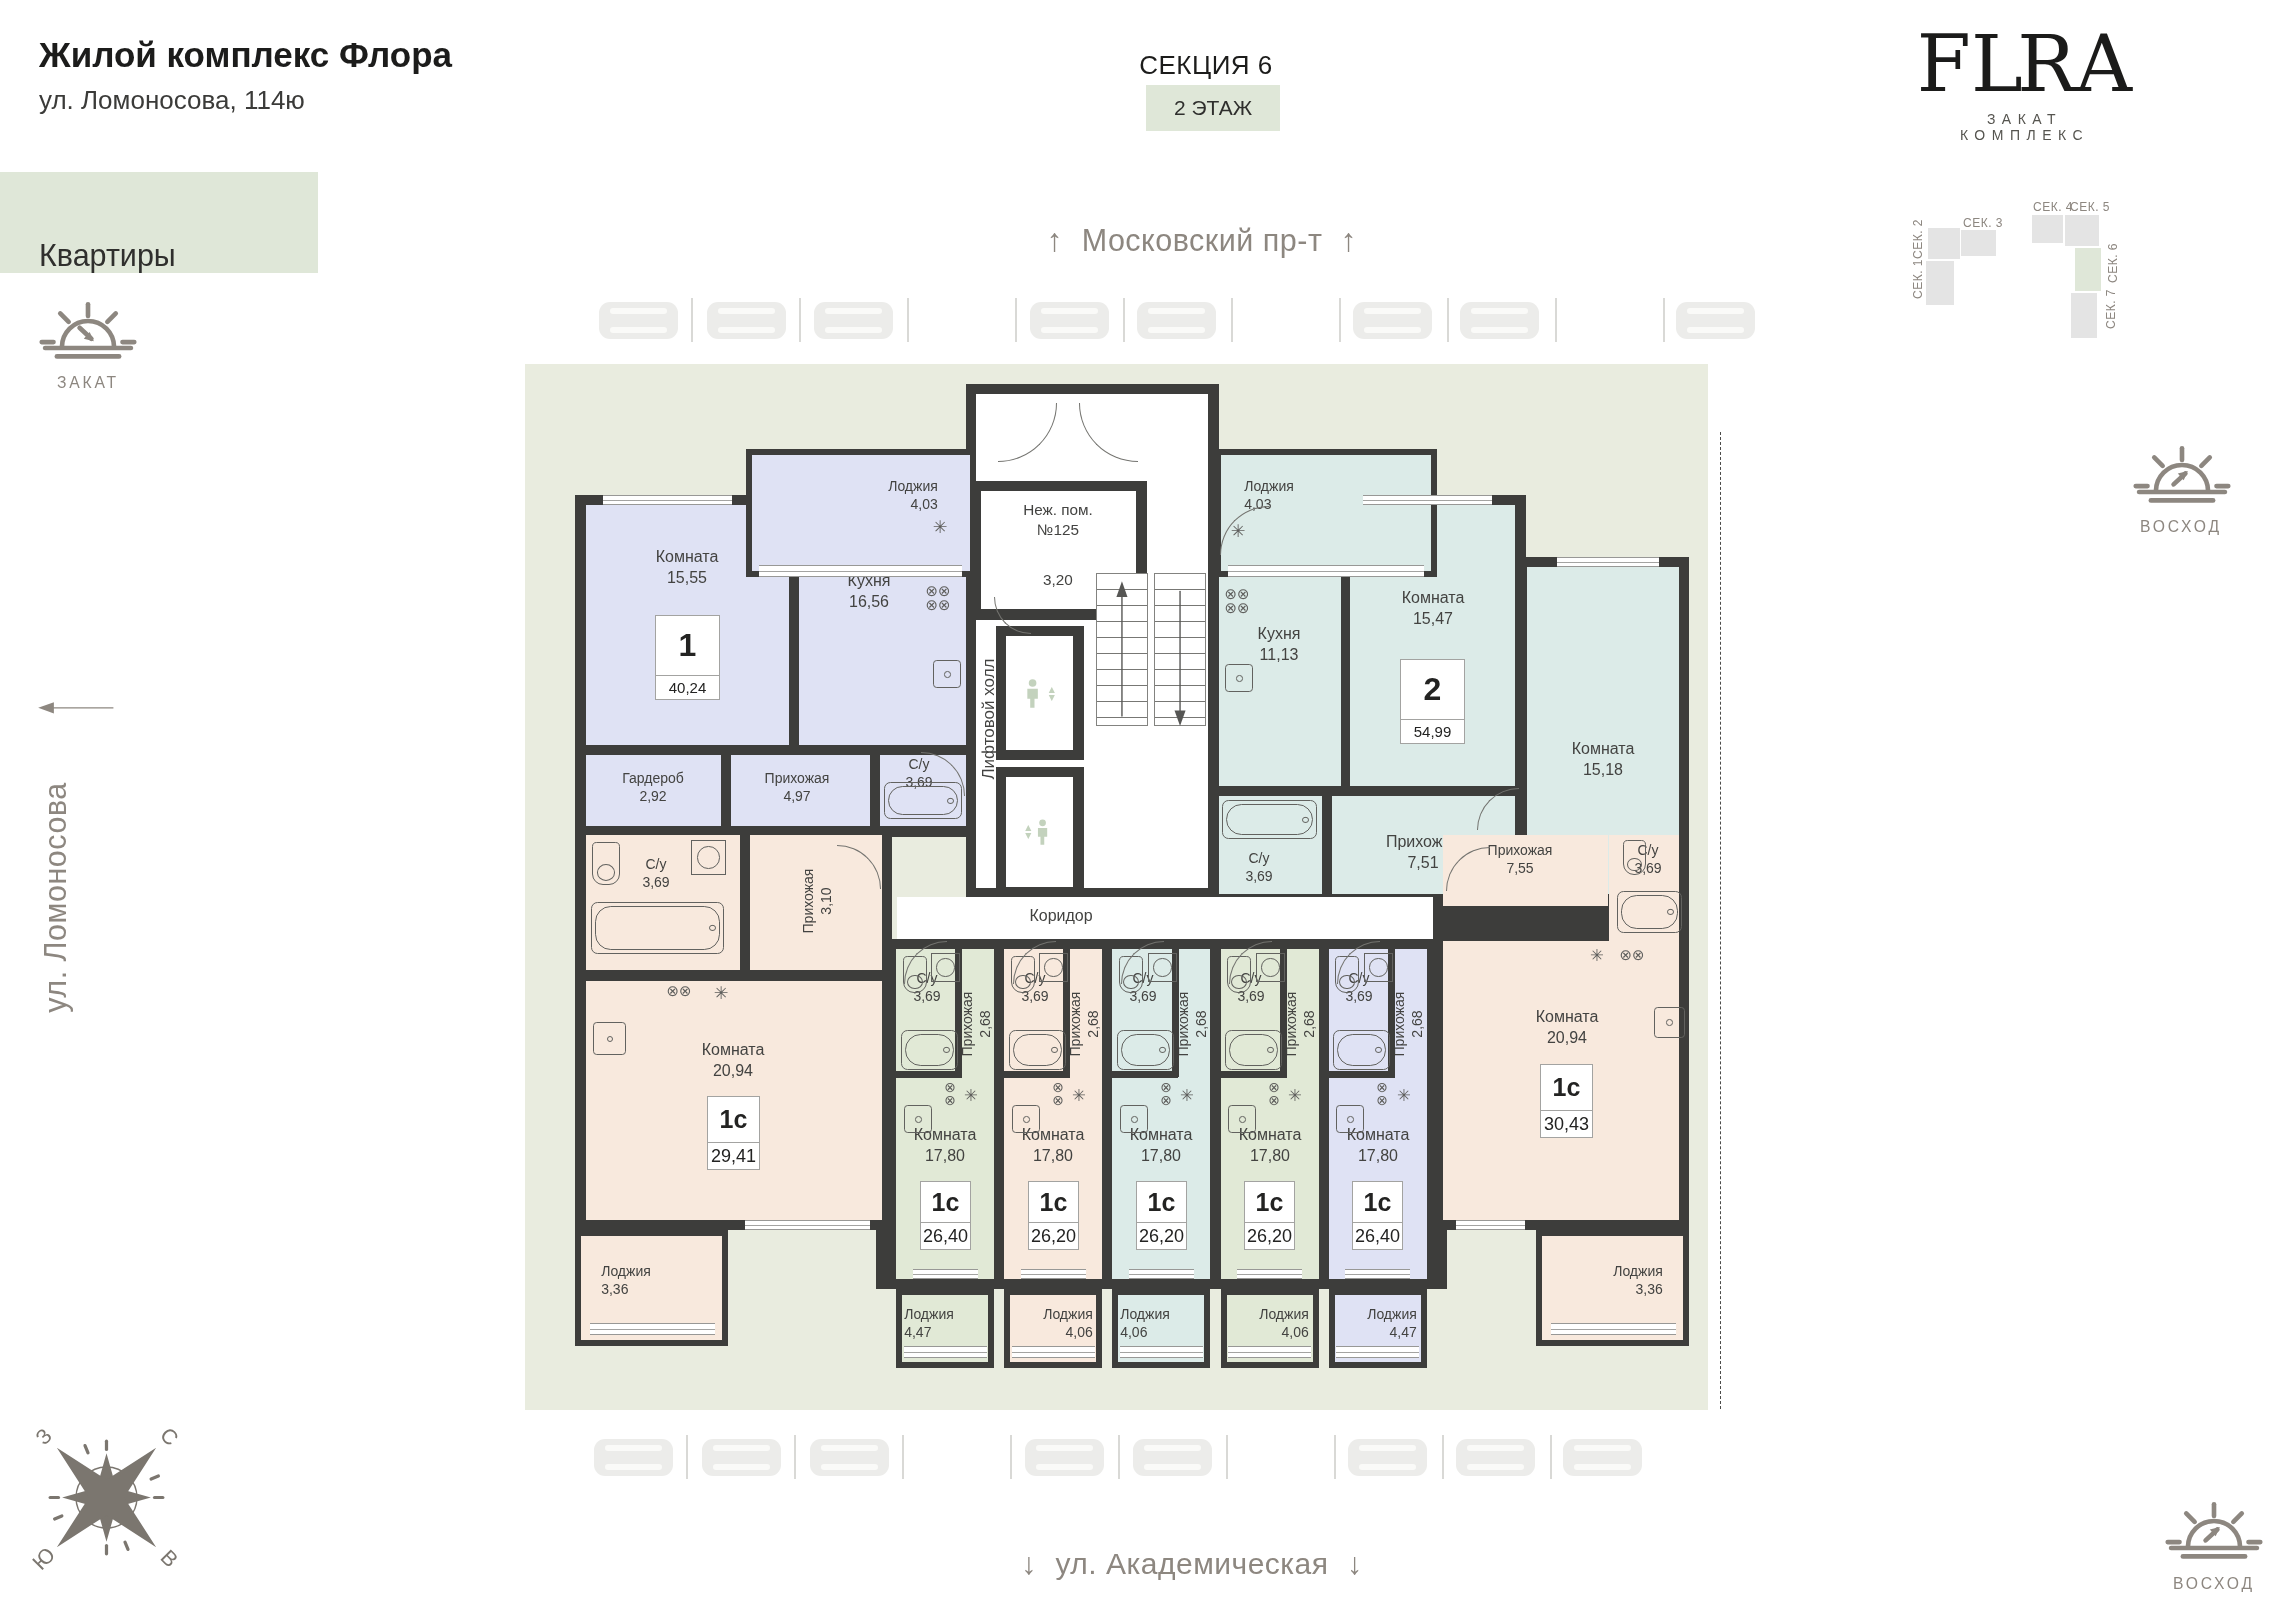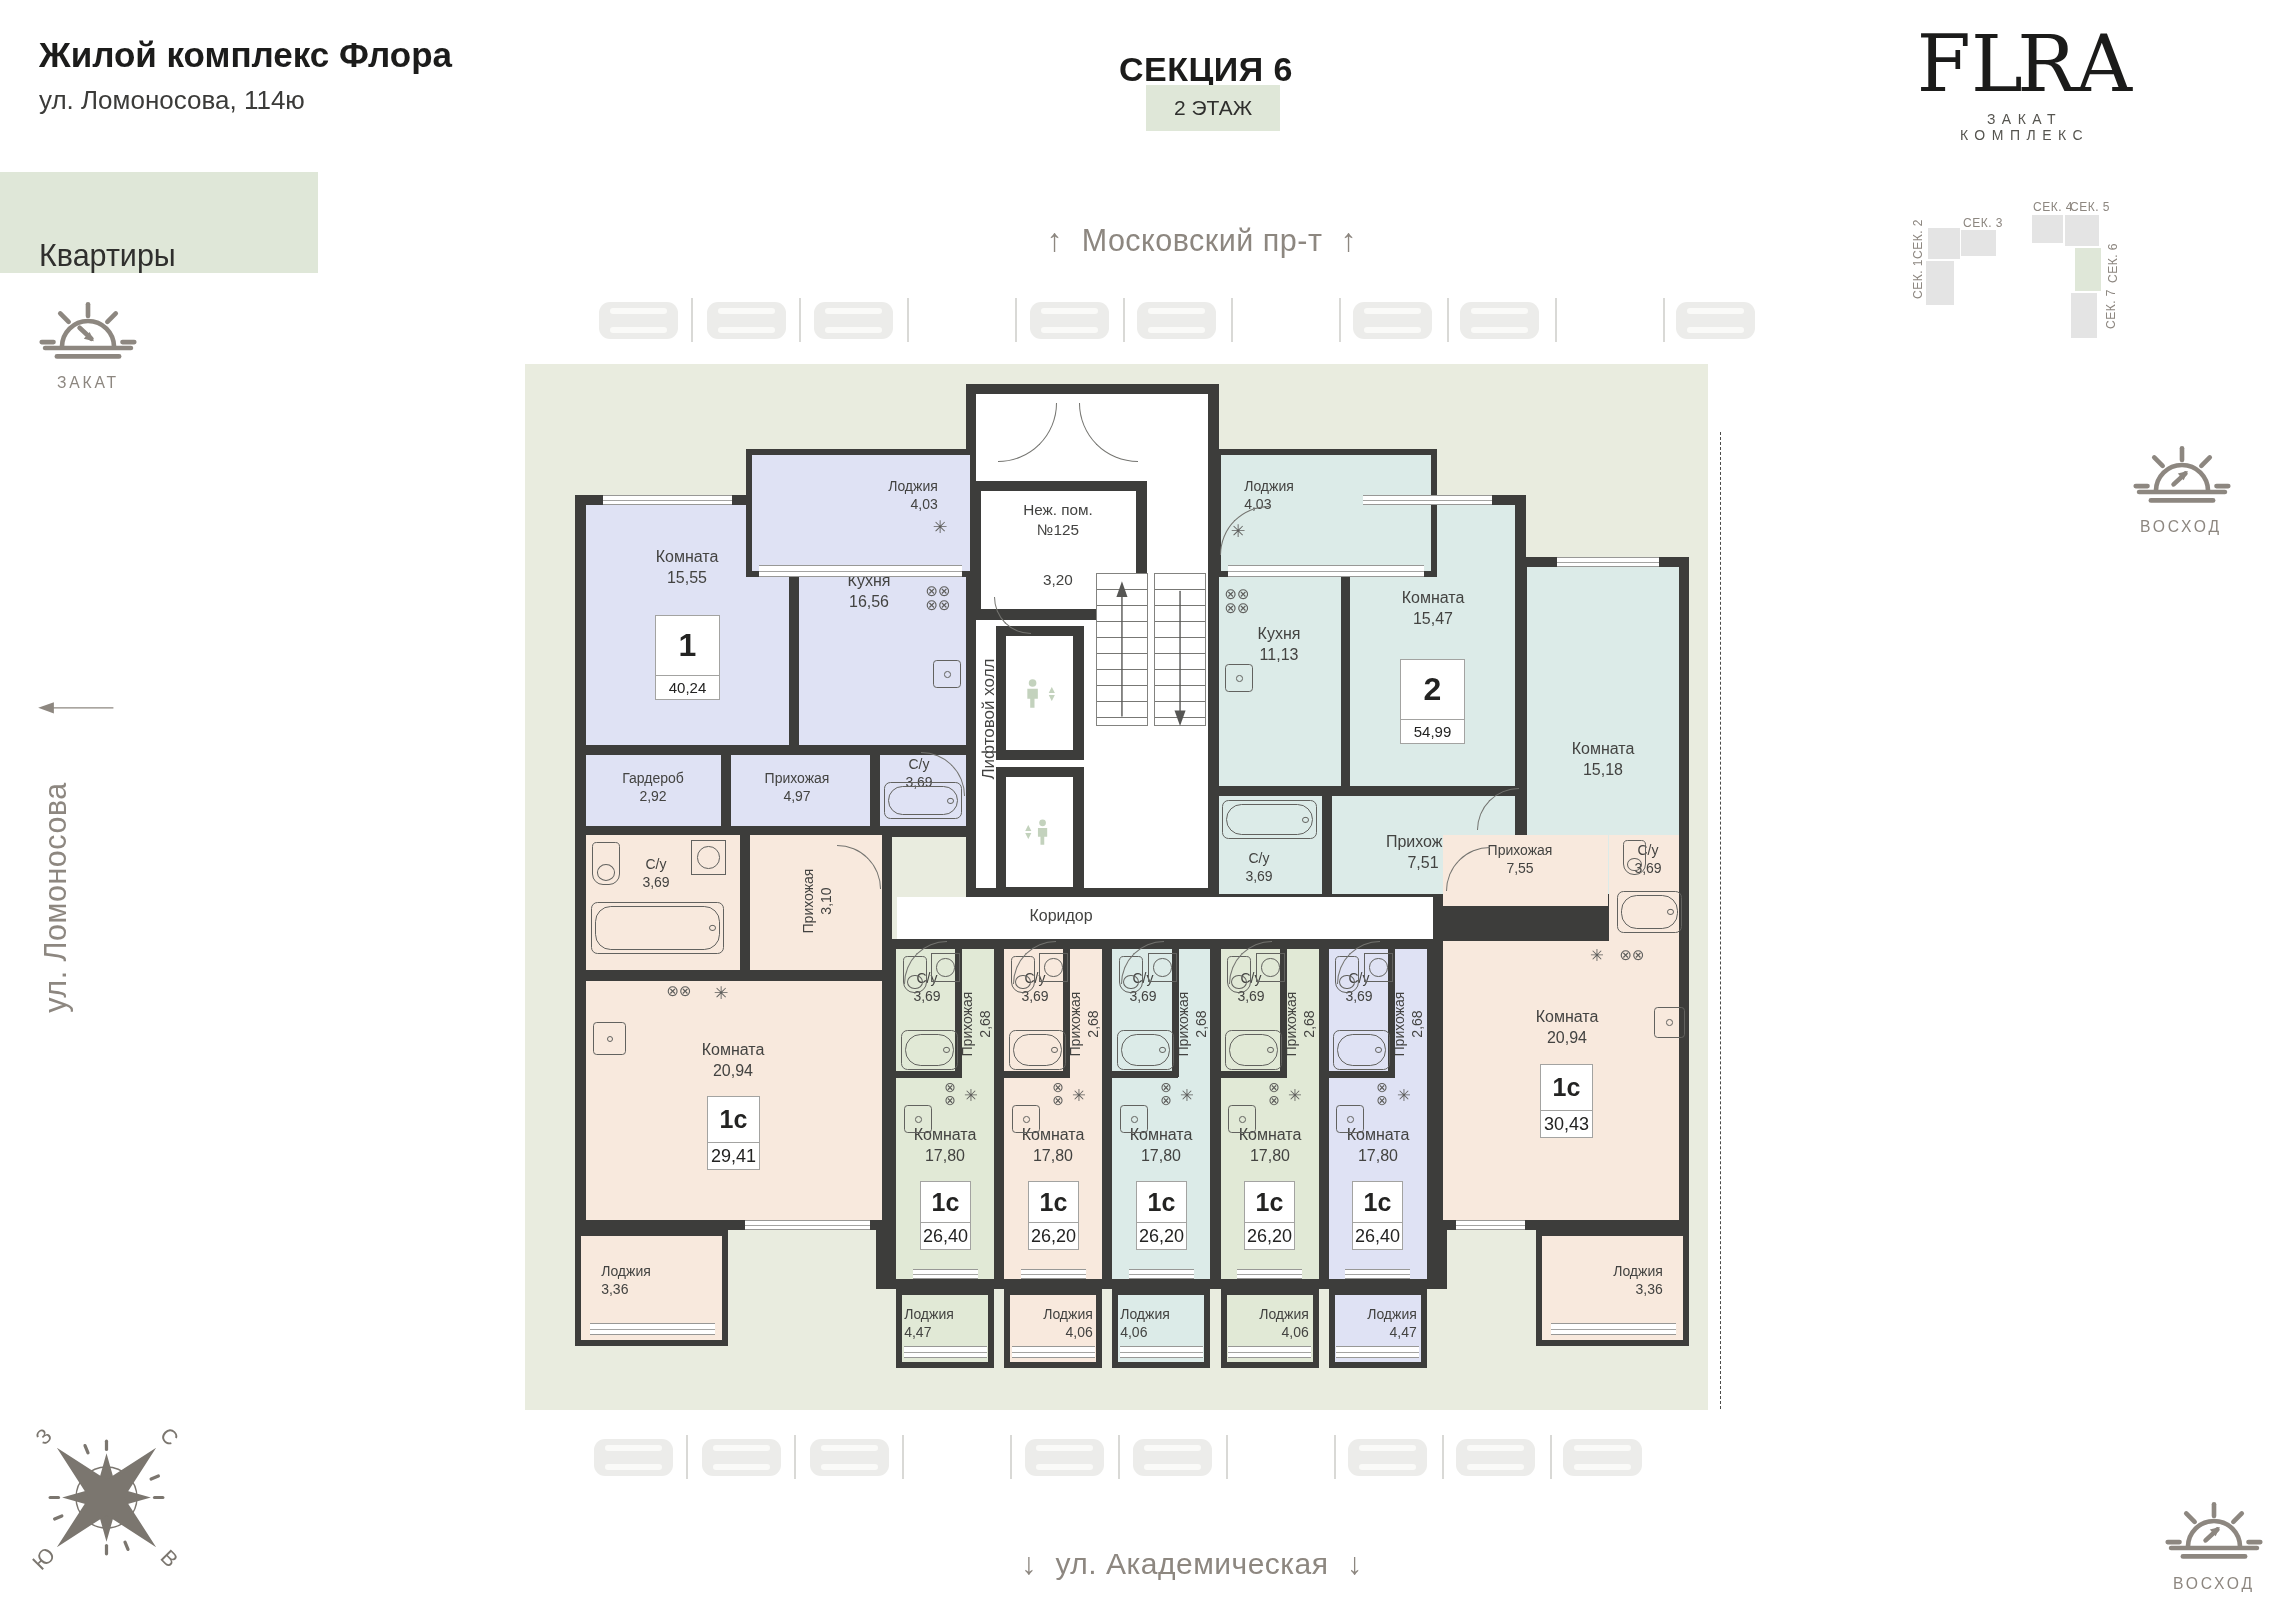--- a/index.html
+++ b/index.html
@@ -84,21 +84,21 @@
 </style>
 </head>
 <body>
 
 <div class="abs" style="left:39px;top:35px;font-size:35px;font-weight:700">Жилой комплекс Флора</div>
 <div class="abs" style="left:39px;top:85px;font-size:26px;color:#3b3b39">ул. Ломоносова, 114ю</div>
 <div class="badge" style="left:0;top:172px;width:318px;height:101px;display:flex;align-items:flex-end">
   <span style="margin-left:39px;font-size:30.5px;color:#2f2f2d">Квартиры</span>
 </div>
 
-<div class="abs" style="left:1206px;top:50px;transform:translateX(-50%);font-size:34px;font-weight:700;letter-spacing:0.5px">СЕКЦИЯ 6</div>
+<div class="abs" style="left:1206px;top:50px;transform:translateX(-50%);font-size:26px;font-weight:400;letter-spacing:0.5px">СЕКЦИЯ 6</div>
 <div class="badge" style="left:1146px;top:85px;width:134px;height:46px;display:flex;align-items:center;justify-content:center">
   <span style="font-size:21px;color:#2f2f2d">2 ЭТАЖ</span>
 </div>
 
 <div class="street" style="left:1202px;top:222px;transform:translateX(-50%);display:flex;gap:18.5px;align-items:center">
   <span style="font-size:32px">↑</span>
   <span>Московский пр-т</span>
   <span style="font-size:32px">↑</span>
 </div>
 

